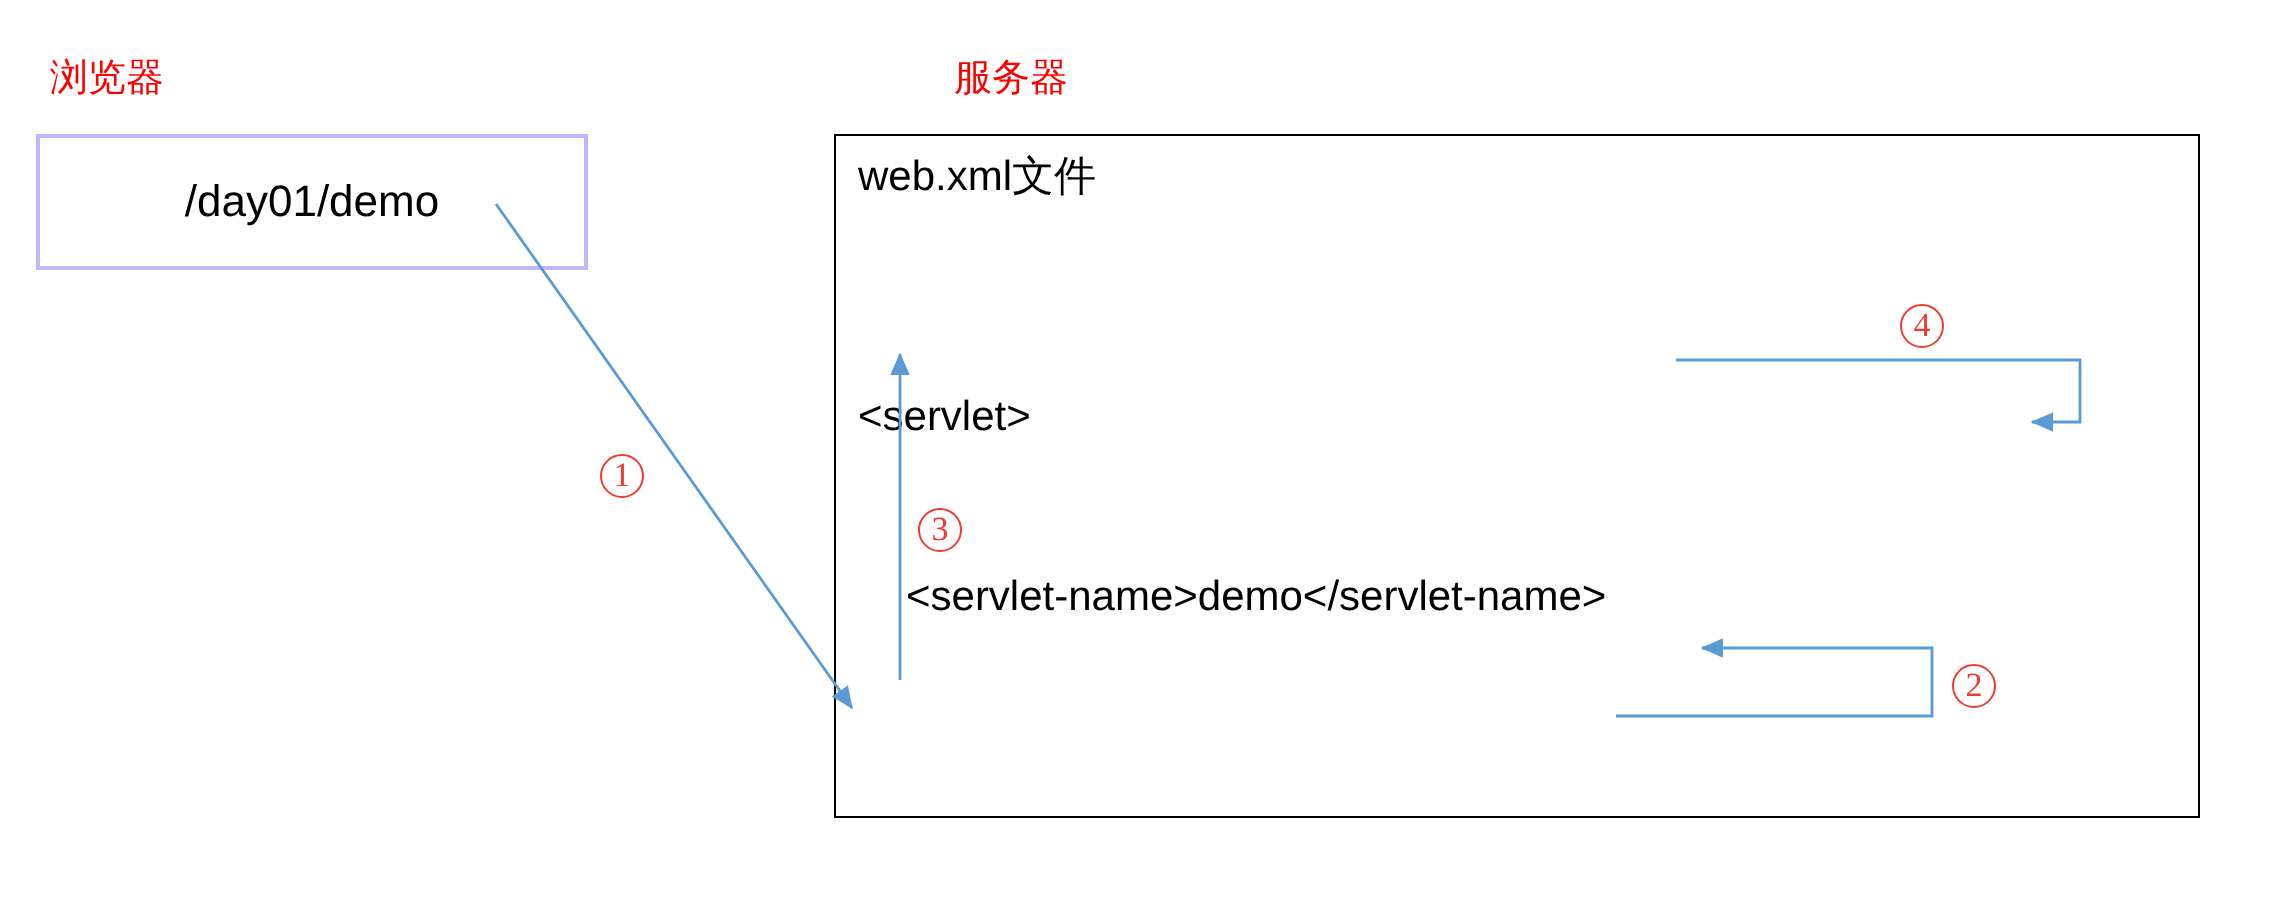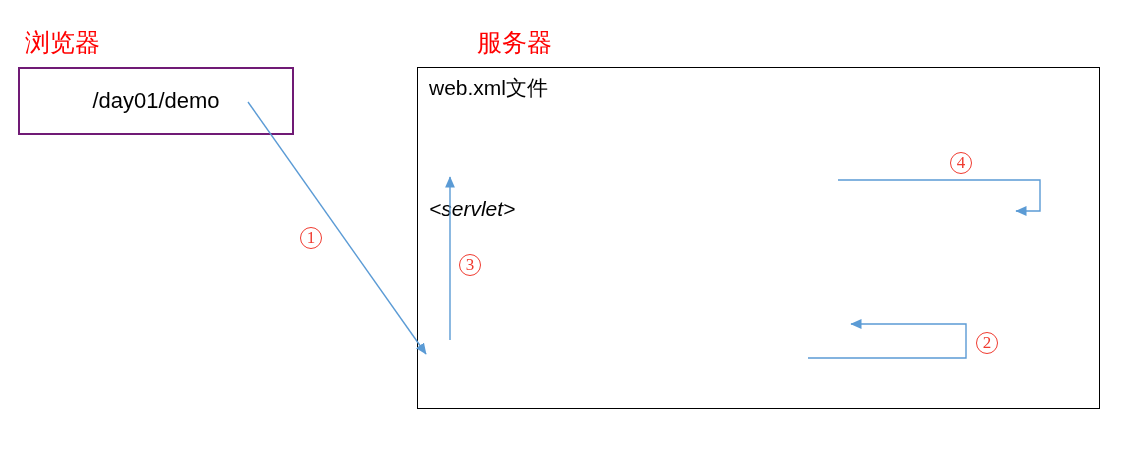--- a/index.html
+++ b/index.html
@@ -11,32 +11,32 @@
     position: relative;
     width: 1147px;
     height: 461px;
     background: #ffffff;
     font-family: "Liberation Sans", sans-serif;
     overflow: hidden;
   }
   .section-label {
     position: absolute;
     font-family: "Liberation Serif", "DejaVu Serif", serif;
-    font-size: 25px;
+    font-size: 19px;
     color: #ff0000;
     white-space: nowrap;
   }
   .label-browser { left: 25px;  top: 26px; }
   .label-server  { left: 477px; top: 26px; text-align: right; }
 
   .browser-box {
     position: absolute;
     left: 18px; top: 67px;
     width: 272px; height: 64px;
-    border: 2px solid #701a75;
+    border: 2px solid #c4b5fd;
     display: flex;
     align-items: center;
     justify-content: center;
   }
   .browser-url {
     font-size: 22px;
     color: #000000;
     white-space: nowrap;
   }
 
@@ -54,21 +54,21 @@
     white-space: nowrap;
   }
   .xml-block {
     position: absolute;
     left: 429px; top: 134px;
     font-size: 21px;
     line-height: 30px;
     color: #000000;
     white-space: pre;
   }
-  .xml-line { min-height: 30px; font-style: italic; }
+  .xml-line { min-height: 30px; }
   .xml-line.indent { padding-left: 24px; }
 
   .overlay {
     position: absolute;
     left: 0; top: 0;
     width: 1147px;
     height: 461px;
     pointer-events: none;
   }
 
@@ -100,20 +100,21 @@
 
   <div class="browser-box">
     <span class="browser-url">/day01/demo</span>
   </div>
 
   <div class="server-box"></div>
   <div class="file-title">web.xml文件</div>
 
   <div class="xml-block">
     <div class="xml-line">&lt;servlet&gt;</div>
+    <div class="xml-line indent">&lt;servlet-name&gt;demo&lt;/servlet-name&gt;</div>
     
     
     
     
     
     
   </div>
 
   <svg class="overlay" width="1147" height="461" viewBox="0 0 1147 461" xmlns="http://www.w3.org/2000/svg">
     <defs>

